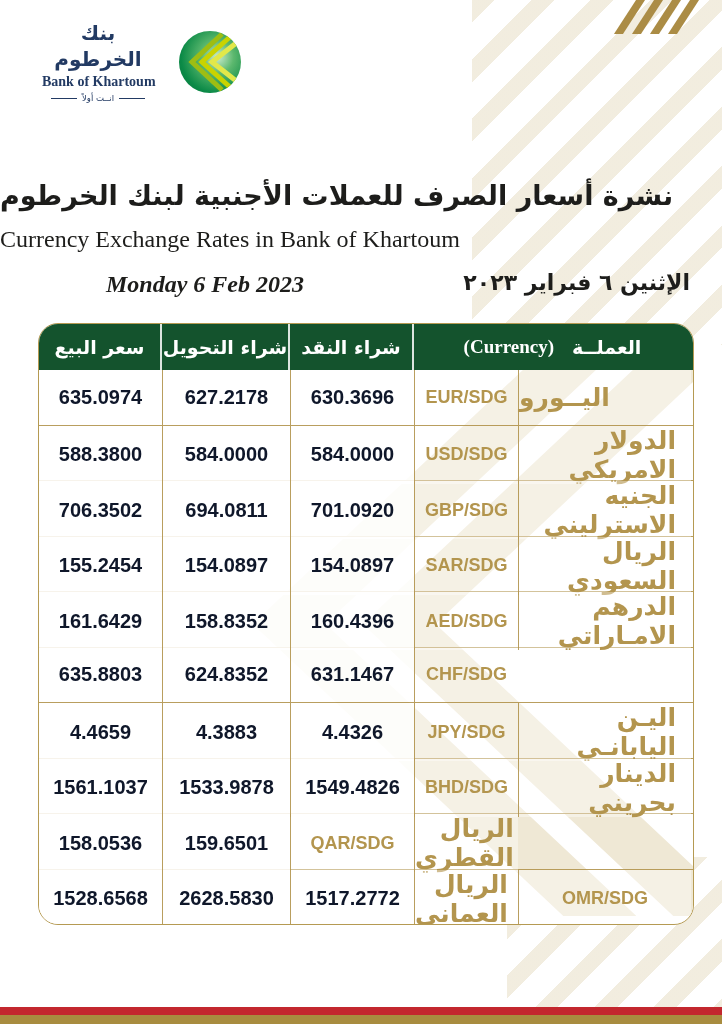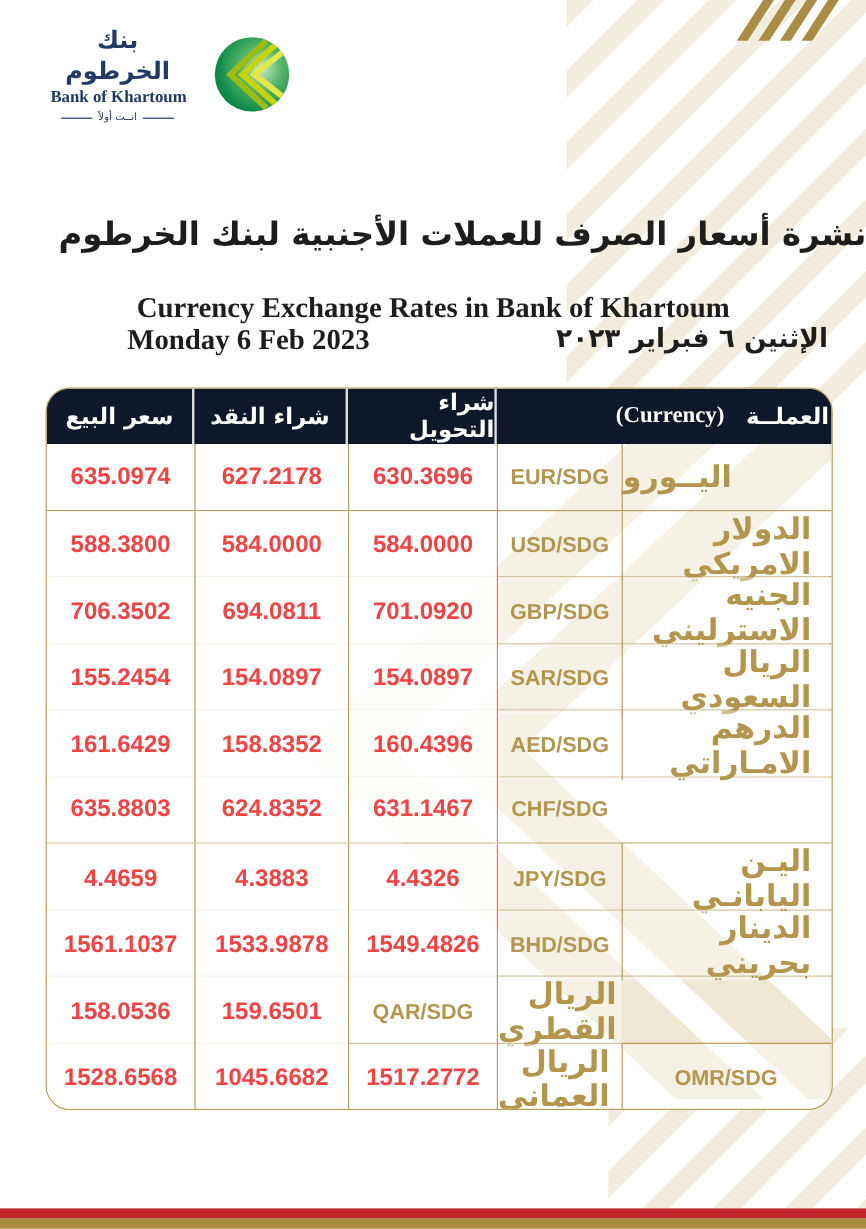--- a/index.html
+++ b/index.html
@@ -22,49 +22,49 @@
   .logo{position:absolute;top:20px;left:42px;display:flex;align-items:center;gap:24px;z-index:2;}
   .logo-text{width:112px;text-align:center;color:#223a63;}
   .logo-calligraphy{font-size:20px;font-weight:bold;direction:rtl;line-height:1.3;}
   .logo-name{font-family:"Liberation Serif",serif;font-size:14px;font-weight:bold;white-space:nowrap;margin-top:2px;}
   .logo-tagline{display:flex;align-items:center;justify-content:center;gap:5px;margin-top:3px;}
   .logo-tagline .rule{flex:0 0 26px;border-top:1px solid #223a63;}
   .logo-tagline .tag{font-size:8.5px;direction:rtl;white-space:nowrap;}
   .logo-ball{width:64px;height:64px;}
 
   
-  .title-ar{position:absolute;top:180px;left:0;right:0;text-align:right;
+  .title-ar{position:absolute;top:180px;left:0;right:0;text-align:left;
     font-size:27px;font-weight:bold;direction:rtl;z-index:2;}
-  .title-en{position:absolute;top:244px;left:0;right:0;text-align:center;
-    font-family:"Liberation Serif",serif;font-size:24px;font-weight:bold;z-index:2;}
+  .title-en{position:absolute;top:226px;left:0;right:0;
+    font-family:"Liberation Serif",serif;font-size:24px;font-weight:normal;z-index:2;}
   .date-en{position:absolute;top:271px;left:106px;
-    font-family:"Liberation Serif",serif;font-size:24px;font-weight:bold;z-index:2;}
+    font-family:"Liberation Serif",serif;font-size:24px;font-weight:bold;z-index:2;font-style:italic;}
   .date-ar{position:absolute;top:270px;right:32px;
     font-size:22px;font-weight:bold;direction:rtl;z-index:2;}
 
   
   .rates{position:absolute;left:38px;top:323px;width:654px;z-index:1;
     border:1.5px solid #b59a52;border-radius:20px;overflow:hidden;background:#fff;}
   .watermark{position:absolute;left:0;top:0;width:654px;height:592px;z-index:0;}
   .thead{position:relative;z-index:1;display:grid;
     grid-template-columns:123px 128px 124px 104px 173px;
-    background:#0f172a;height:46px;}
+    background:#14532d;height:46px;}
   .th{display:flex;align-items:center;justify-content:center;
     color:#fff;font-weight:bold;font-size:19px;direction:rtl;}
   .th.sep{border-right:2px solid rgba(255,255,255,0.85);}
-  .th-currency{grid-column:4 / 6;gap:18px;direction:ltr;justify-content:flex-end;}
+  .th-currency{grid-column:4 / 6;gap:18px;direction:ltr;}
   .th-currency .en{font-family:"Liberation Serif",serif;font-size:19px;}
   .tbody{position:relative;z-index:1;}
   .row{display:grid;grid-template-columns:123px 128px 124px 104px 173px;
     height:54.5px;border-top:1.5px solid rgba(177,148,77,0.9);}
   .tbody .row:first-child{border-top:none;}
   .cell{display:flex;align-items:center;justify-content:center;}
   .cell + .cell{border-left:1.5px solid rgba(177,148,77,0.9);}
   .cell.num{background:rgba(255,255,255,0.88);
-    font-family:"Liberation Sans",sans-serif;font-weight:bold;font-size:20px;color:#ef4444;}
+    font-family:"Liberation Sans",sans-serif;font-weight:bold;font-size:20px;color:#0f172a;}
   .cell.code{background:rgba(255,255,255,0.38);
     font-family:"Liberation Sans",sans-serif;font-weight:bold;font-size:18px;color:#b3954e;}
   .cell.name{background:rgba(255,255,255,0.38);justify-content:flex-end;padding-right:15px;
     font-weight:bold;font-size:25px;color:#b3954e;direction:rtl;}
 </style>
 </head>
 <body>
 
 <div class="page">
 
@@ -116,22 +116,22 @@
   <div class="rates">
     <svg class="watermark" viewBox="0 0 654 592">
       <g fill="none" stroke="#efe8d5" stroke-width="50">
         <polyline points="580,-10 250,300 580,610"></polyline>
         <polyline points="690,-10 360,300 690,610"></polyline>
       </g>
     </svg>
 
     <div class="thead">
       <div class="th sep">سعر البيع</div>
+      <div class="th sep">شراء التحويل</div>
       <div class="th sep">شراء النقد</div>
-      <div class="th sep">شراء التحويل</div>
       <div class="th th-currency">
         <span class="en">(Currency)</span>
         <span>العملــة</span>
       </div>
     </div>
 
     <div class="tbody">
 
       <div class="row">
         <div class="cell num">635.0974</div>
@@ -198,21 +198,21 @@
 
       <div class="row">
         <div class="cell num">158.0536</div>
         <div class="cell num">159.6501</div>
         <div class="cell code">QAR/SDG</div>
         <div class="cell name">الريال القطري</div>
       </div>
 
       <div class="row">
         <div class="cell num">1528.6568</div>
-        <div class="cell num">1045.6682</div>
+        <div class="cell num">2628.5830</div>
         <div class="cell num">1517.2772</div>
         <div class="cell name">الريال العماني</div>
         <div class="cell code">OMR/SDG</div>
       </div>
 
     </div>
   </div>
 
   <div class="footer-red"></div>
   <div class="footer-gold"></div>

